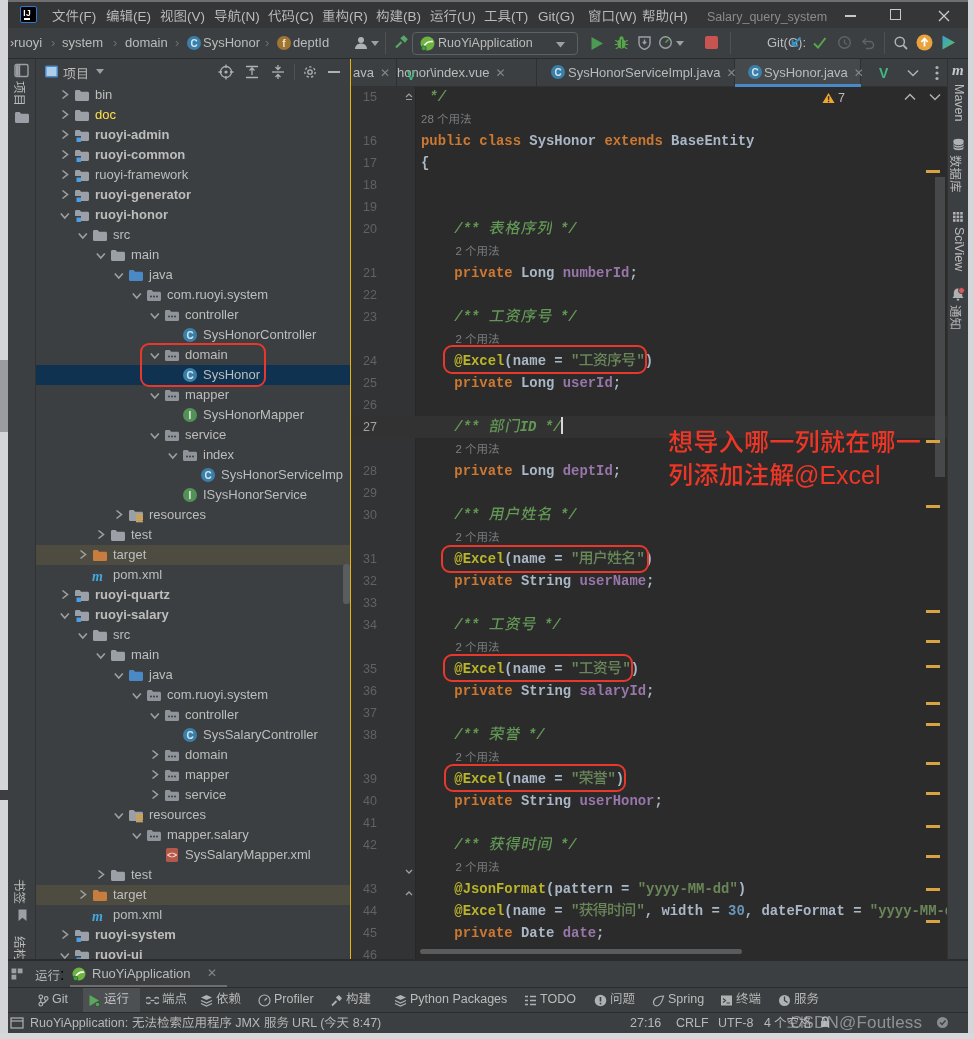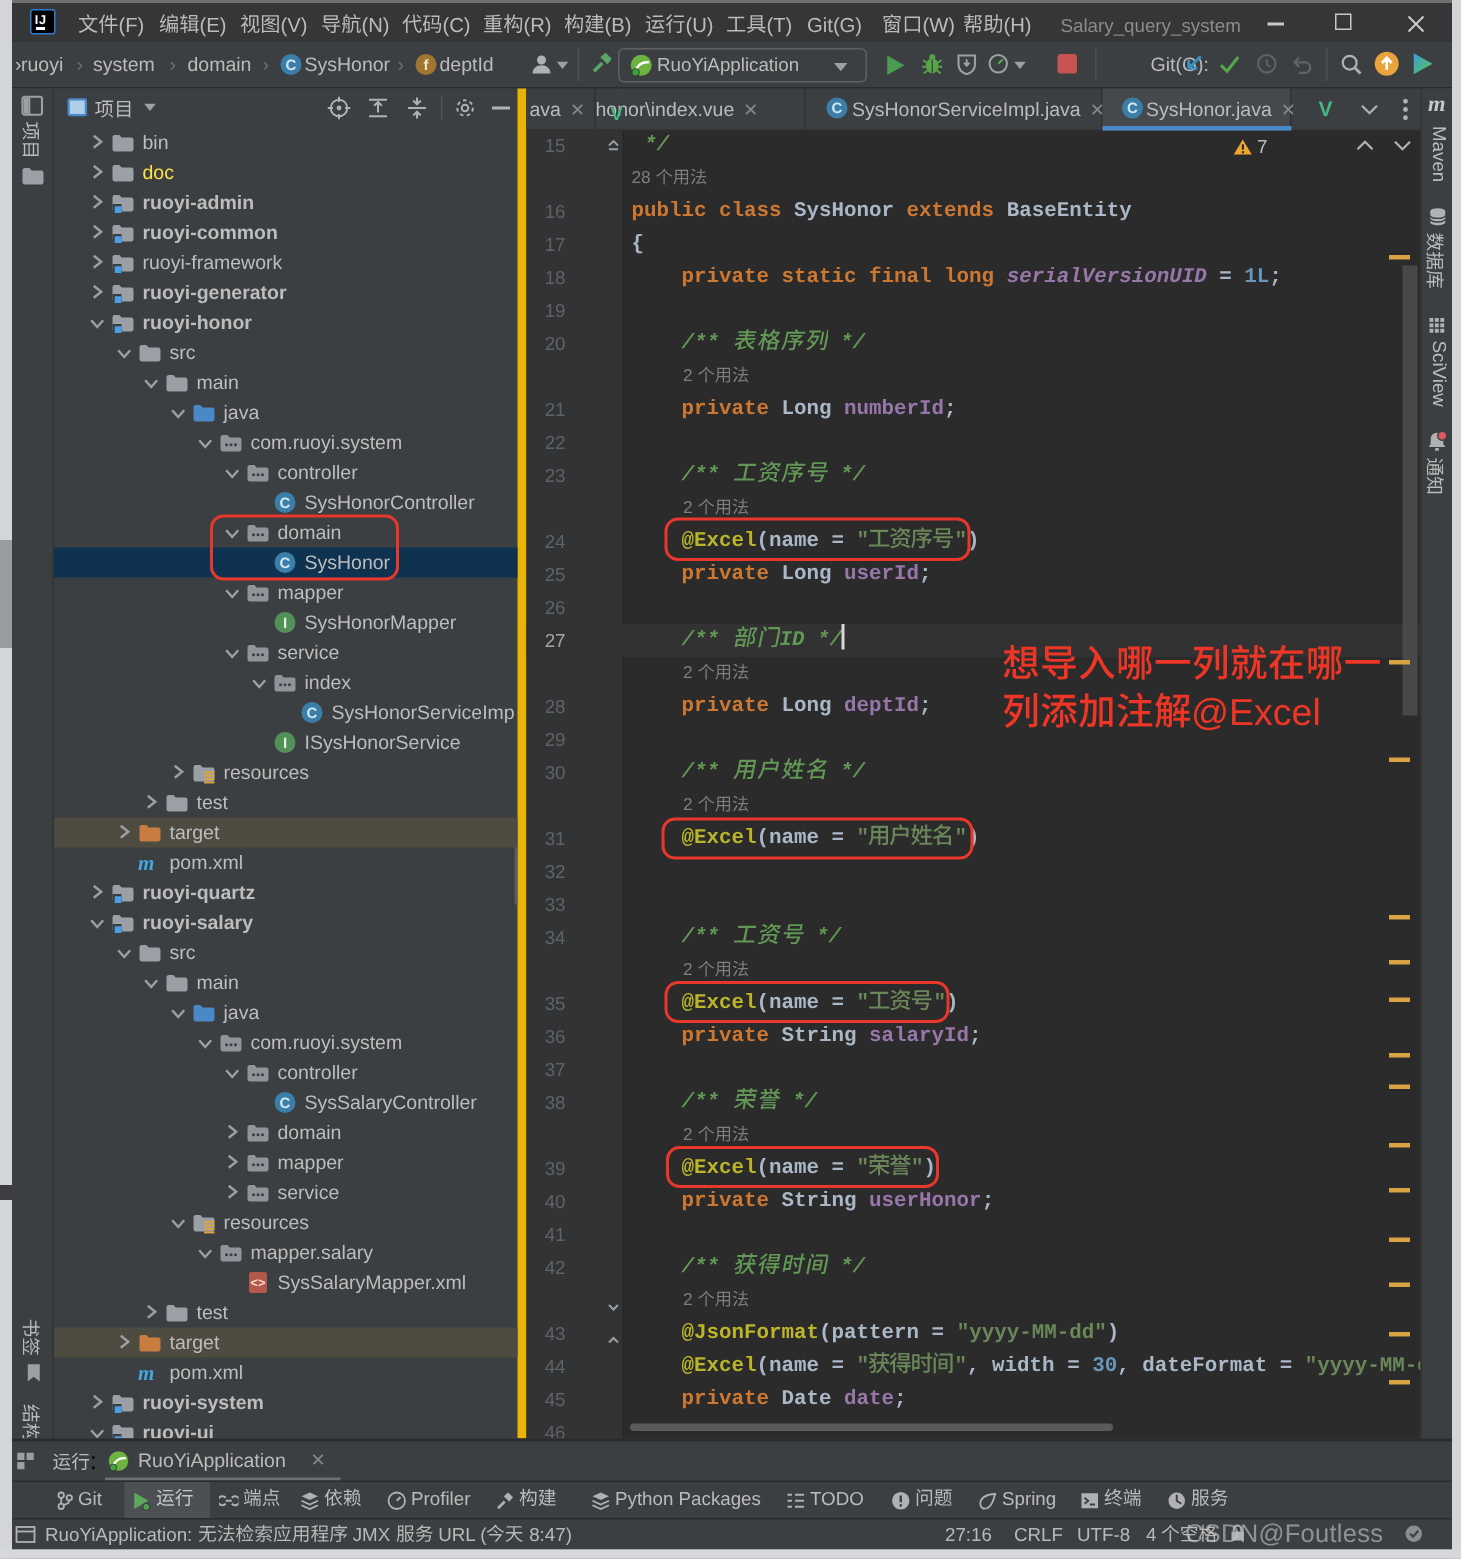--- a/index.html
+++ b/index.html
@@ -6,21 +6,21 @@
 .abs{position:absolute}
 svg.ck{display:inline-block}
 .win{position:absolute;left:8px;top:0;width:960px;height:1033px;background:#3c3f41;overflow:hidden}
 .titlebar{position:absolute;left:0;top:0;width:960px;height:28px;background:#343638;border-top:2px solid #6f6f6f}
 .menu{position:absolute;top:7px;font-size:13.5px;color:#bbbbbb;white-space:nowrap}
 .toolbar{position:absolute;left:0;top:28px;width:960px;height:31px;background:#3c3f41;border-bottom:1px solid #2b2b2b}
 .crumb{position:absolute;top:7px;font-size:13px;color:#bbbbbb;white-space:nowrap}
 .sep{color:#6e7173}
 .lstripe{position:absolute;left:0;top:59px;width:28px;height:900px;background:#3c3f41;border-right:1px solid #323232}
 .rstripe{position:absolute;left:939px;top:59px;width:21px;height:900px;background:#3c3f41;border-left:1px solid #323232}
-.proj{position:absolute;left:28px;top:59px;width:315px;height:900px;background:#3c3f41;border-right:6px solid #eab308;overflow:hidden}
+.proj{position:absolute;left:28px;top:59px;width:315px;height:900px;background:#3c3f41;border-right:1px solid #eab308;overflow:hidden}
 .editor{position:absolute;left:343px;top:59px;width:596px;height:900px;background:#2b2b2b;overflow:hidden}
 .tabbar{position:absolute;left:343px;top:59px;width:596px;height:28px;background:#3c3f41;border-bottom:1px solid #323232;z-index:5}
 .tab{position:absolute;top:0;height:28px;line-height:27px;font-size:13px;color:#bbbbbb;white-space:nowrap;border-right:1px solid #2e3133}
 .row{position:absolute;left:0;height:20px;line-height:20px;font-size:13px;color:#bdbdbd;white-space:nowrap}
 .gutter{position:absolute;left:0;top:0;width:65px;background:#313335;border-right:1px solid #272729}
 .lnum{position:absolute;width:34px;text-align:right;font-size:12.5px;color:#606366;height:22px;line-height:22px}
 .cl{position:absolute;left:70px;height:22px;line-height:22px;font-size:13.9px;font-weight:bold;font-family:"Liberation Mono",monospace;color:#a9b7c6;white-space:pre}
 .k{color:#cc7832}.s{color:#6a8759}.n{color:#6897bb}.f{color:#9876aa}.an{color:#bbb529}.cm{color:#629755;font-style:italic}
 .inlay{position:absolute;left:70px;height:22px;line-height:22px;font-size:11.5px;color:#7c7f82}
 .redbox{position:absolute;border:2.5px solid #e8382c;border-radius:9px;z-index:30}
@@ -800,21 +800,20 @@
       <div class="lnum" style="left:0;top:27px;width:26px">15</div>
       <div class="cl" style="top:27px"><span class="cm"> */</span></div>
       <div class="inlay" style="top:49px;left:70.0px">28 <svg class="ck" width="34" height="12" style="vertical-align:-2px">
           <path fill="#7c7f82" transform="matrix(0.01150,0,0.00000,-0.01150,0,10.1)" d="M460 546V-79H538V546ZM506 841C406 674 224 528 35 446C56 428 78 399 91 377C245 452 393 568 501 706C634 550 766 454 914 376C926 400 949 428 969 444C815 519 673 613 545 766L573 810Z M1153 770V407C1153 266 1143 89 1032 -36C1049 -45 1079 -70 1090 -85C1167 0 1201 115 1216 227H1467V-71H1543V227H1813V22C1813 4 1806 -2 1786 -3C1767 -4 1699 -5 1629 -2C1639 -22 1651 -55 1655 -74C1749 -75 1807 -74 1841 -62C1875 -50 1887 -27 1887 22V770ZM1227 698H1467V537H1227ZM1813 698V537H1543V698ZM1227 466H1467V298H1223C1226 336 1227 373 1227 407ZM1813 466V298H1543V466Z M2095 775C2162 745 2244 697 2285 662L2328 725C2286 758 2202 803 2137 829ZM2042 503C2107 475 2187 428 2227 395L2269 457C2228 490 2146 533 2083 559ZM2076 -16 2139 -67C2198 26 2268 151 2321 257L2266 306C2208 193 2129 61 2076 -16ZM2386 -45C2413 -33 2455 -26 2829 21C2849 -16 2865 -51 2875 -79L2941 -45C2911 33 2835 152 2764 240L2704 211C2734 172 2765 127 2793 82L2476 47C2538 131 2601 238 2653 345H2937V416H2673V597H2896V668H2673V840H2598V668H2383V597H2598V416H2339V345H2563C2513 232 2446 125 2424 95C2399 58 2380 35 2360 30C2369 9 2382 -29 2386 -45Z"></path>
         </svg></div>
       <div class="lnum" style="left:0;top:71px;width:26px">16</div>
       <div class="cl" style="top:71px"><span class="k">public class</span> SysHonor <span class="k">extends</span> BaseEntity</div>
       <div class="lnum" style="left:0;top:93px;width:26px">17</div>
       <div class="cl" style="top:93px">{</div>
       <div class="lnum" style="left:0;top:115px;width:26px">18</div>
-      <div class="cl" style="top:115px">    <span class="k">private static final long</span> <span class="f" style="font-style:italic">serialVersionUID</span> = <span class="n">1L</span>;</div>
       <div class="lnum" style="left:0;top:137px;width:26px">19</div>
       <div class="cl" style="top:137px"></div>
       <div class="lnum" style="left:0;top:159px;width:26px">20</div>
       <div class="cl" style="top:159px">    <span class="cm">/** </span><svg class="ck" width="64" height="16" style="vertical-align:-3px">
           <path fill="#629755" transform="matrix(0.01500,0,0.00300,-0.01500,0,13.2)" d="M278 -84C303 -67 344 -53 627 34C621 54 613 92 611 118L379 51V250C433 287 483 329 524 373C601 164 734 15 942 -55C956 -29 983 8 1004 28C908 55 828 101 762 162C823 198 892 245 951 291L872 348C831 308 766 258 709 219C670 266 639 320 616 378H970V459H578V534H896V611H578V681H938V763H578V844H483V763H136V681H483V611H186V534H483V459H94V378H405C313 300 181 229 62 192C83 173 111 138 125 116C176 135 229 159 281 189V73C281 32 257 11 237 1C252 -18 272 -60 278 -84Z M1683 656H1879C1852 601 1816 551 1775 506C1732 550 1699 596 1673 641ZM1291 844V633H1149V545H1282C1251 415 1189 266 1125 184C1140 161 1163 125 1171 99C1216 159 1258 253 1291 352V-83H1381V402C1405 367 1430 327 1445 300L1440 298C1458 280 1482 245 1493 222C1516 230 1538 239 1560 249V-85H1648V-45H1897V-81H1988V257L2022 244C2035 267 2061 305 2080 323C1986 350 1906 395 1840 447C1908 521 1963 609 1998 713L1939 741L1922 737H1730C1744 764 1757 792 1768 821L1678 845C1640 745 1576 649 1503 579V633H1381V844ZM1648 37V206H1897V37ZM1633 286C1684 314 1732 348 1777 387C1820 349 1870 315 1925 286ZM1621 570C1646 529 1677 488 1713 448C1639 386 1553 337 1463 306L1504 361C1487 386 1409 479 1381 509V545H1464L1459 541C1481 526 1517 494 1533 477C1563 504 1593 535 1621 570Z M2538 424C2596 398 2665 365 2724 334H2407V254H2701V20C2701 6 2696 2 2677 1C2658 0 2588 0 2521 3C2534 -23 2548 -59 2552 -85C2641 -85 2703 -85 2744 -72C2785 -58 2797 -34 2797 18V254H2979C2952 212 2922 171 2896 142L2971 106C3019 158 3073 239 3119 312L3051 340L3036 334H2871L2879 342C2861 353 2839 364 2815 377C2896 423 2976 486 3034 546L2974 592L2953 588H2460V511H2870C2831 477 2782 441 2736 416C2688 438 2637 460 2595 478ZM2633 825C2646 798 2661 765 2672 736H2282V461C2282 314 2275 108 2193 -35C2214 -45 2256 -72 2272 -88C2360 66 2375 302 2375 460V648H3121V736H2781C2767 769 2744 816 2725 850Z M3864 732V165H3957V732ZM4070 837V32C4070 16 4065 10 4048 10C4032 10 3979 10 3925 11C3938 -14 3952 -55 3956 -80C4035 -80 4087 -78 4120 -63C4153 -48 4166 -23 4166 32V837ZM3410 294C3455 260 3511 215 3548 180C3483 91 3400 26 3304 -11C3323 -30 3348 -67 3361 -91C3581 9 3731 208 3779 557L3721 574L3703 571H3498C3511 614 3524 658 3534 703H3804V794H3289V703H3438C3405 557 3352 423 3275 336C3296 321 3333 289 3348 271C3394 328 3434 401 3467 484H3676C3659 401 3632 327 3599 262C3562 295 3507 336 3465 365Z"></path>
         </svg><span class="cm"> */</span></div>
       <div class="inlay" style="top:181px;left:104.4px">2 <svg class="ck" width="34" height="12" style="vertical-align:-2px">
           <path fill="#7c7f82" transform="matrix(0.01150,0,0.00000,-0.01150,0,10.1)" d="M460 546V-79H538V546ZM506 841C406 674 224 528 35 446C56 428 78 399 91 377C245 452 393 568 501 706C634 550 766 454 914 376C926 400 949 428 969 444C815 519 673 613 545 766L573 810Z M1153 770V407C1153 266 1143 89 1032 -36C1049 -45 1079 -70 1090 -85C1167 0 1201 115 1216 227H1467V-71H1543V227H1813V22C1813 4 1806 -2 1786 -3C1767 -4 1699 -5 1629 -2C1639 -22 1651 -55 1655 -74C1749 -75 1807 -74 1841 -62C1875 -50 1887 -27 1887 22V770ZM1227 698H1467V537H1227ZM1813 698V537H1543V698ZM1227 466H1467V298H1223C1226 336 1227 373 1227 407ZM1813 466V298H1543V466Z M2095 775C2162 745 2244 697 2285 662L2328 725C2286 758 2202 803 2137 829ZM2042 503C2107 475 2187 428 2227 395L2269 457C2228 490 2146 533 2083 559ZM2076 -16 2139 -67C2198 26 2268 151 2321 257L2266 306C2208 193 2129 61 2076 -16ZM2386 -45C2413 -33 2455 -26 2829 21C2849 -16 2865 -51 2875 -79L2941 -45C2911 33 2835 152 2764 240L2704 211C2734 172 2765 127 2793 82L2476 47C2538 131 2601 238 2653 345H2937V416H2673V597H2896V668H2673V840H2598V668H2383V597H2598V416H2339V345H2563C2513 232 2446 125 2424 95C2399 58 2380 35 2360 30C2369 9 2382 -29 2386 -45Z"></path>
         </svg></div>
       <div class="lnum" style="left:0;top:203px;width:26px">21</div>
@@ -853,20 +852,21 @@
           <path fill="#629755" transform="matrix(0.01500,0,0.00300,-0.01500,0,13.2)" d="M181 775V415C181 274 171 95 61 -28C82 -40 121 -71 135 -90C209 -8 245 105 262 216H493V-74H588V216H832V36C832 17 825 11 806 11C788 10 720 9 656 13C669 -12 684 -54 687 -78C780 -79 840 -78 877 -63C913 -48 926 -20 926 35V775ZM275 685H493V543H275ZM832 685V543H588V685ZM275 455H493V306H271C274 344 275 380 275 414ZM832 455V306H588V455Z M1357 603H1858V421H1356L1357 469ZM1531 826C1550 785 1572 730 1583 691H1258V469C1258 320 1247 112 1130 -33C1153 -44 1196 -73 1213 -91C1306 25 1340 189 1352 333H1858V273H1955V691H1630L1684 707C1672 746 1647 804 1624 850Z M2466 554C2456 444 2437 349 2409 269C2380 291 2351 312 2322 332C2340 399 2358 475 2375 554ZM2566 28V-61H3132V28H2912V248H3094V336H2912V533H3111V623H2912V841H2818V623H2708C2721 672 2731 723 2740 774L2650 790C2629 656 2592 520 2536 434C2546 495 2553 563 2557 636L2502 644L2487 642H2392C2405 709 2416 776 2424 837L2334 843C2328 781 2318 711 2306 642H2208V554H2289C2269 457 2246 365 2225 297C2273 264 2325 225 2374 184C2330 95 2271 31 2199 -8C2219 -25 2243 -59 2255 -81C2333 -33 2395 33 2442 123C2474 92 2501 63 2520 38L2573 118C2551 146 2519 178 2481 210C2504 273 2522 345 2535 428C2558 417 2597 394 2613 380C2638 422 2661 475 2681 533H2818V336H2627V248H2818V28Z M3484 518C3529 485 3583 441 3625 403C3514 346 3392 305 3272 281C3289 260 3311 219 3321 194C3374 206 3427 222 3479 240V-83H3573V-35H3989V-84H4086V349H3721C3875 438 4006 558 4083 711L4018 750L4002 745H3675C3697 772 3717 799 3736 826L3629 848C3569 753 3456 647 3293 572C3314 555 3344 520 3358 497C3450 545 3527 600 3592 659H3941C3885 579 3805 510 3713 452C3668 492 3607 538 3558 572ZM3989 51H3573V263H3989Z"></path>
         </svg><span class="cm"> */</span></div>
       <div class="inlay" style="top:467px;left:104.4px">2 <svg class="ck" width="34" height="12" style="vertical-align:-2px">
           <path fill="#7c7f82" transform="matrix(0.01150,0,0.00000,-0.01150,0,10.1)" d="M460 546V-79H538V546ZM506 841C406 674 224 528 35 446C56 428 78 399 91 377C245 452 393 568 501 706C634 550 766 454 914 376C926 400 949 428 969 444C815 519 673 613 545 766L573 810Z M1153 770V407C1153 266 1143 89 1032 -36C1049 -45 1079 -70 1090 -85C1167 0 1201 115 1216 227H1467V-71H1543V227H1813V22C1813 4 1806 -2 1786 -3C1767 -4 1699 -5 1629 -2C1639 -22 1651 -55 1655 -74C1749 -75 1807 -74 1841 -62C1875 -50 1887 -27 1887 22V770ZM1227 698H1467V537H1227ZM1813 698V537H1543V698ZM1227 466H1467V298H1223C1226 336 1227 373 1227 407ZM1813 466V298H1543V466Z M2095 775C2162 745 2244 697 2285 662L2328 725C2286 758 2202 803 2137 829ZM2042 503C2107 475 2187 428 2227 395L2269 457C2228 490 2146 533 2083 559ZM2076 -16 2139 -67C2198 26 2268 151 2321 257L2266 306C2208 193 2129 61 2076 -16ZM2386 -45C2413 -33 2455 -26 2829 21C2849 -16 2865 -51 2875 -79L2941 -45C2911 33 2835 152 2764 240L2704 211C2734 172 2765 127 2793 82L2476 47C2538 131 2601 238 2653 345H2937V416H2673V597H2896V668H2673V840H2598V668H2383V597H2598V416H2339V345H2563C2513 232 2446 125 2424 95C2399 58 2380 35 2360 30C2369 9 2382 -29 2386 -45Z"></path>
         </svg></div>
       <div class="lnum" style="left:0;top:489px;width:26px">31</div>
       <div class="cl" style="top:489px">    <span class="an">@Excel</span>(name = <span class="s">"</span><svg class="ck" width="57" height="16" style="vertical-align:-3px">
           <path fill="#6a8759" transform="matrix(0.01500,0,0.00000,-0.01500,0,13.2)" d="M121 775V415C121 274 111 95 1 -28C22 -40 61 -71 75 -90C149 -8 185 105 202 216H433V-74H528V216H772V36C772 17 765 11 746 11C728 10 660 9 596 13C609 -12 624 -54 627 -78C720 -79 780 -78 817 -63C853 -48 866 -20 866 35V775ZM215 685H433V543H215ZM772 685V543H528V685ZM215 455H433V306H211C214 344 215 380 215 414ZM772 455V306H528V455Z M1177 603H1678V421H1176L1177 469ZM1351 826C1370 785 1392 730 1403 691H1078V469C1078 320 1067 112 950 -33C973 -44 1016 -73 1033 -91C1126 25 1160 189 1172 333H1678V273H1775V691H1450L1504 707C1492 746 1467 804 1444 850Z M2166 554C2156 444 2137 349 2109 269C2080 291 2051 312 2022 332C2040 399 2058 475 2075 554ZM2266 28V-61H2832V28H2612V248H2794V336H2612V533H2811V623H2612V841H2518V623H2408C2421 672 2431 723 2440 774L2350 790C2329 656 2292 520 2236 434C2246 495 2253 563 2257 636L2202 644L2187 642H2092C2105 709 2116 776 2124 837L2034 843C2028 781 2018 711 2006 642H1908V554H1989C1969 457 1946 365 1925 297C1973 264 2025 225 2074 184C2030 95 1971 31 1899 -8C1919 -25 1943 -59 1955 -81C2033 -33 2095 33 2142 123C2174 92 2201 63 2220 38L2273 118C2251 146 2219 178 2181 210C2204 273 2222 345 2235 428C2258 417 2297 394 2313 380C2338 422 2361 475 2381 533H2518V336H2327V248H2518V28Z M3064 518C3109 485 3163 441 3205 403C3094 346 2972 305 2852 281C2869 260 2891 219 2901 194C2954 206 3007 222 3059 240V-83H3153V-35H3569V-84H3666V349H3301C3455 438 3586 558 3663 711L3598 750L3582 745H3255C3277 772 3297 799 3316 826L3209 848C3149 753 3036 647 2873 572C2894 555 2924 520 2938 497C3030 545 3107 600 3172 659H3521C3465 579 3385 510 3293 452C3248 492 3187 538 3138 572ZM3569 51H3153V263H3569Z"></path>
         </svg><span class="s">"</span>)</div>
       <div class="lnum" style="left:0;top:511px;width:26px">32</div>
+      <div class="cl" style="top:511px">    <span class="k">private</span> String <span class="f">userName</span>;</div>
       <div class="lnum" style="left:0;top:533px;width:26px">33</div>
       <div class="cl" style="top:533px"></div>
       <div class="lnum" style="left:0;top:555px;width:26px">34</div>
       <div class="cl" style="top:555px">    <span class="cm">/** </span><svg class="ck" width="48" height="16" style="vertical-align:-3px">
           <path fill="#629755" transform="matrix(0.01500,0,0.00300,-0.01500,0,13.2)" d="M82 84V-11H987V84H583V637H934V735H135V637H477V84Z M1179 748C1251 721 1341 673 1385 638L1435 711C1388 745 1296 788 1227 813ZM1147 504 1175 417C1256 445 1358 480 1454 513L1439 595C1330 560 1221 525 1147 504ZM1274 373V95H1367V286H1841V104H1939V373ZM1560 258C1531 111 1461 30 1142 -8C1158 -27 1178 -64 1184 -86C1528 -38 1619 69 1653 258ZM1612 63C1735 25 1900 -38 1983 -81L2040 -4C1953 38 1785 97 1665 131ZM1575 839C1551 768 1501 686 1421 626C1441 615 1472 587 1487 566C1530 602 1565 641 1593 683H1693C1664 586 1603 499 1428 452C1447 436 1469 404 1478 383C1614 425 1693 489 1740 566C1801 484 1890 424 1998 392C2010 415 2034 449 2054 466C1930 493 1828 557 1775 642L1788 683H1913C1901 652 1887 623 1876 601L1958 579C1983 621 2011 684 2035 741L1966 758L1950 755H1635C1646 778 1656 802 1665 826Z M2441 723H2887V605H2441ZM2347 806V522H2987V806ZM2225 444V358H2423C2403 294 2379 226 2358 177H2877C2861 80 2844 31 2821 14C2809 5 2796 4 2773 4C2744 4 2670 5 2601 12C2619 -14 2632 -51 2634 -79C2703 -82 2769 -82 2805 -81C2848 -79 2876 -72 2902 -49C2939 -16 2963 59 2985 221C2988 235 2990 263 2990 263H2498L2530 358H3104V444Z"></path>
         </svg><span class="cm"> */</span></div>
       <div class="inlay" style="top:577px;left:104.4px">2 <svg class="ck" width="34" height="12" style="vertical-align:-2px">
           <path fill="#7c7f82" transform="matrix(0.01150,0,0.00000,-0.01150,0,10.1)" d="M460 546V-79H538V546ZM506 841C406 674 224 528 35 446C56 428 78 399 91 377C245 452 393 568 501 706C634 550 766 454 914 376C926 400 949 428 969 444C815 519 673 613 545 766L573 810Z M1153 770V407C1153 266 1143 89 1032 -36C1049 -45 1079 -70 1090 -85C1167 0 1201 115 1216 227H1467V-71H1543V227H1813V22C1813 4 1806 -2 1786 -3C1767 -4 1699 -5 1629 -2C1639 -22 1651 -55 1655 -74C1749 -75 1807 -74 1841 -62C1875 -50 1887 -27 1887 22V770ZM1227 698H1467V537H1227ZM1813 698V537H1543V698ZM1227 466H1467V298H1223C1226 336 1227 373 1227 407ZM1813 466V298H1543V466Z M2095 775C2162 745 2244 697 2285 662L2328 725C2286 758 2202 803 2137 829ZM2042 503C2107 475 2187 428 2227 395L2269 457C2228 490 2146 533 2083 559ZM2076 -16 2139 -67C2198 26 2268 151 2321 257L2266 306C2208 193 2129 61 2076 -16ZM2386 -45C2413 -33 2455 -26 2829 21C2849 -16 2865 -51 2875 -79L2941 -45C2911 33 2835 152 2764 240L2704 211C2734 172 2765 127 2793 82L2476 47C2538 131 2601 238 2653 345H2937V416H2673V597H2896V668H2673V840H2598V668H2383V597H2598V416H2339V345H2563C2513 232 2446 125 2424 95C2399 58 2380 35 2360 30C2369 9 2382 -29 2386 -45Z"></path>
         </svg></div>
       <div class="lnum" style="left:0;top:599px;width:26px">35</div>

